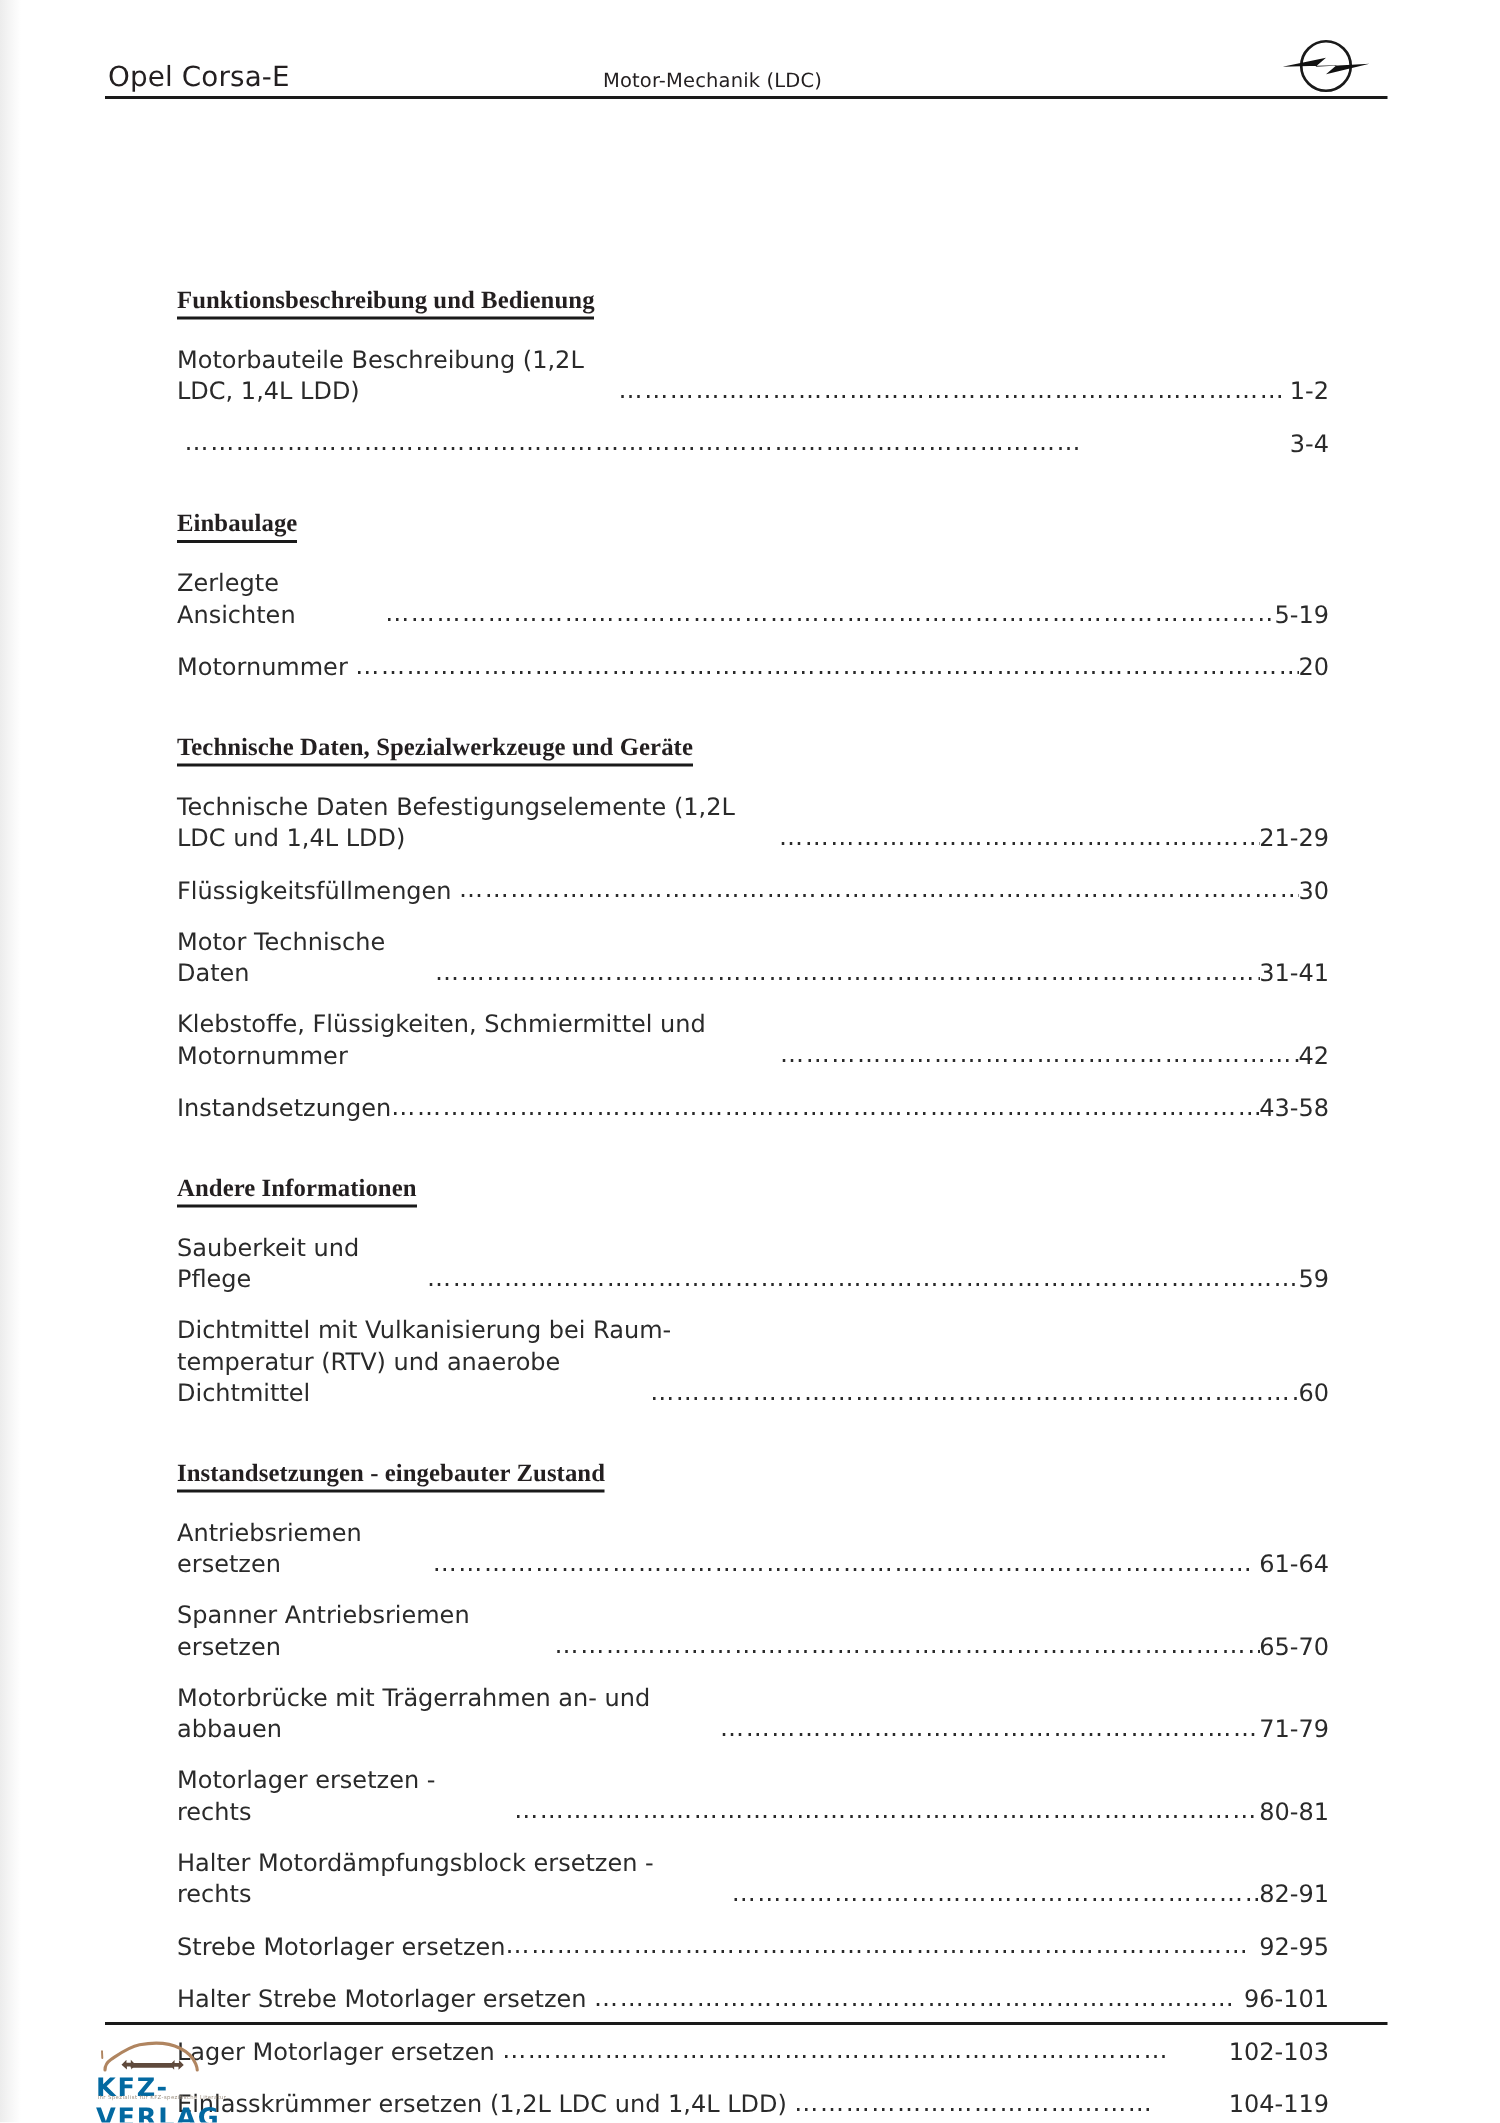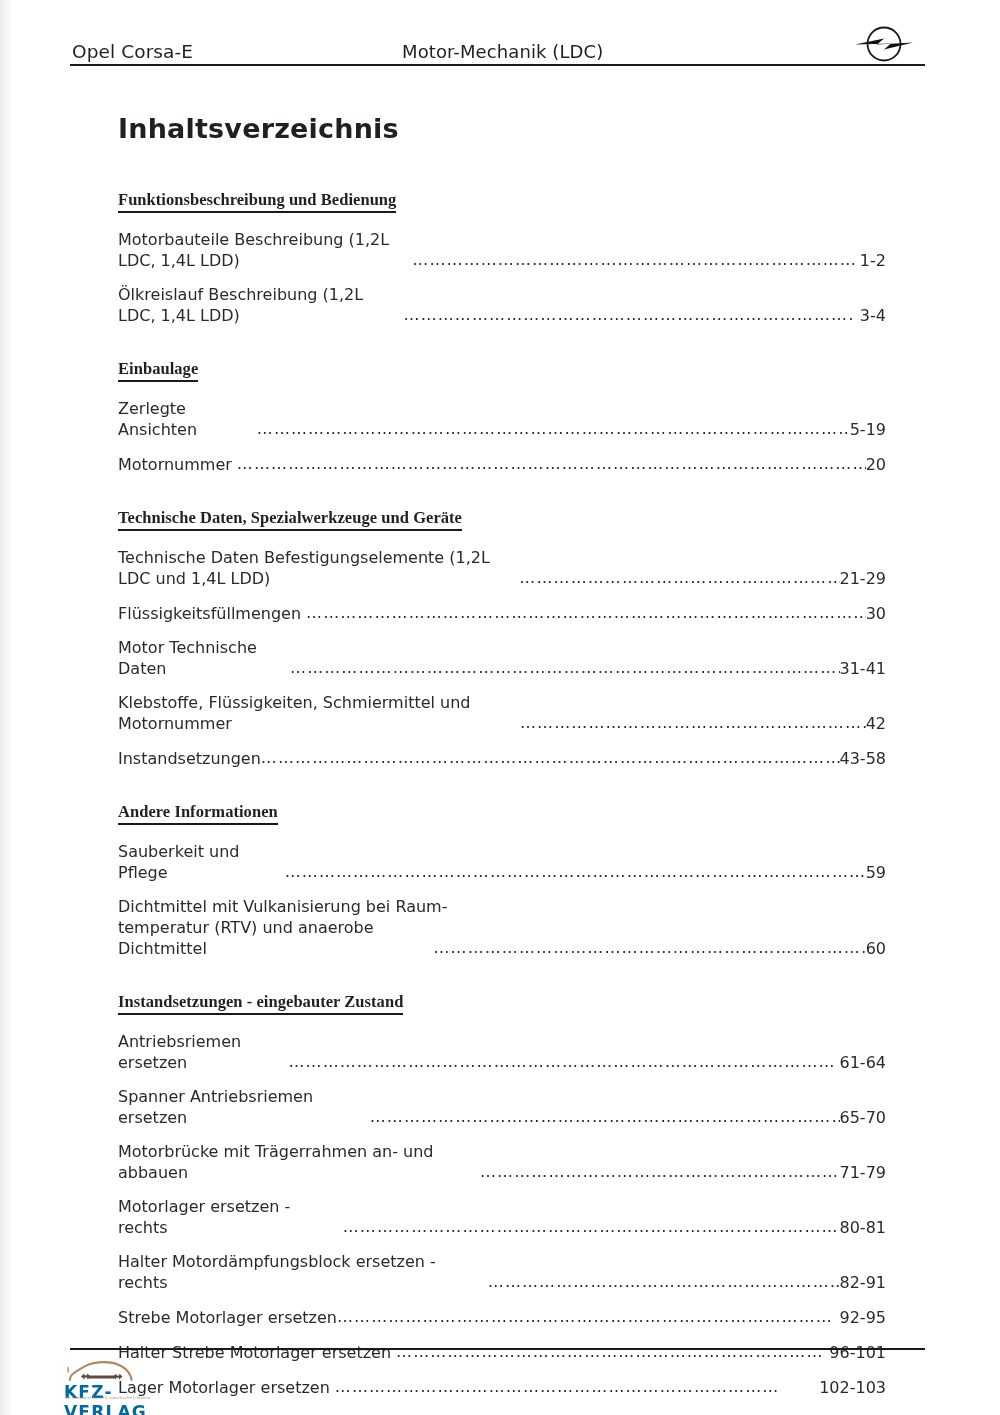--- a/index.html
+++ b/index.html
@@ -43,21 +43,21 @@
     left: 2px;
     bottom: 4px;
     font-size: 18.5px;
     letter-spacing: .1px;
     white-space: nowrap;
   }
   .hdr-center {
     position: absolute;
     left: 332px;
     bottom: 4px;
-    font-size: 18px;
+    font-size: 13px;
     letter-spacing: .1px;
     white-space: nowrap;
   }
   .hdr-logo {
     position: absolute;
     right: 8px;
     bottom: -2px;
     width: 66px;
     height: 44px;
   }
@@ -184,33 +184,31 @@
   <div class="page-header">
     <div class="hdr-left">Opel Corsa-E</div>
     <div class="hdr-center">Motor-Mechanik (LDC)</div>
     <svg class="hdr-logo" viewBox="0 0 66 44">
       <circle cx="33" cy="20" r="16.5" fill="none" stroke="#1a1a1a" stroke-width="1.8"></circle>
       <path d="M4 20.5 L33 14.5 L26 20.5 L62 18.5 L33 25.5 L40 19.5 Z" fill="#111111"></path>
     </svg>
   </div>
   <div class="hdr-rule"></div>
 
-  <div class="doc-title">Inhaltsverzeichnis</div>
 
   <div class="toc">
 
     <div class="section">
       <div class="section-title">Funktionsbeschreibung und Bedienung</div>
       <div class="entry">
         <span class="entry-text">Motorbauteile Beschreibung (1,2L LDC, 1,4L LDD)</span>
         <span class="leader">……………………………………………………………………………………………</span>
         <span class="entry-page gap">1-2</span>
       </div>
       <div class="entry">
-        <span class="entry-text">Ölkreislauf Beschreibung (1,2L LDC, 1,4L LDD)</span>
         <span class="leader gap-left">……………………………………………………………………………………………</span>
         <span class="entry-page gap">3-4</span>
       </div>
     </div>
 
     <div class="section">
       <div class="section-title">Einbaulage</div>
       <div class="entry">
         <span class="entry-text">Zerlegte Ansichten</span>
         <span class="leader">……………………………………………………………………………………………………</span>

